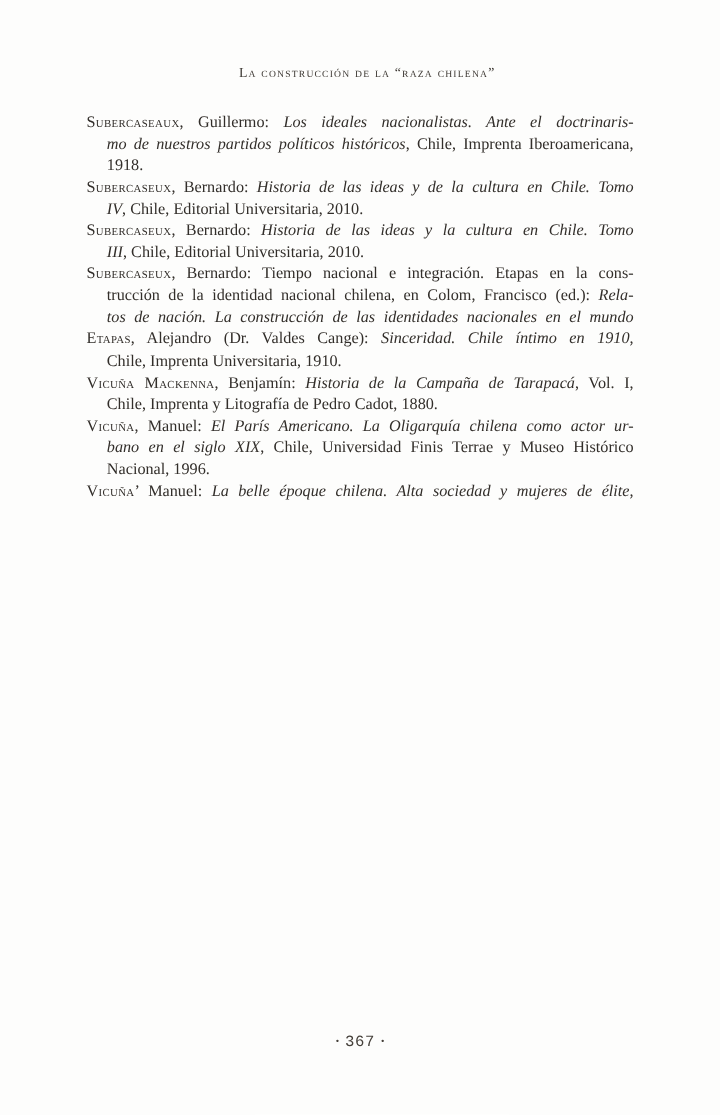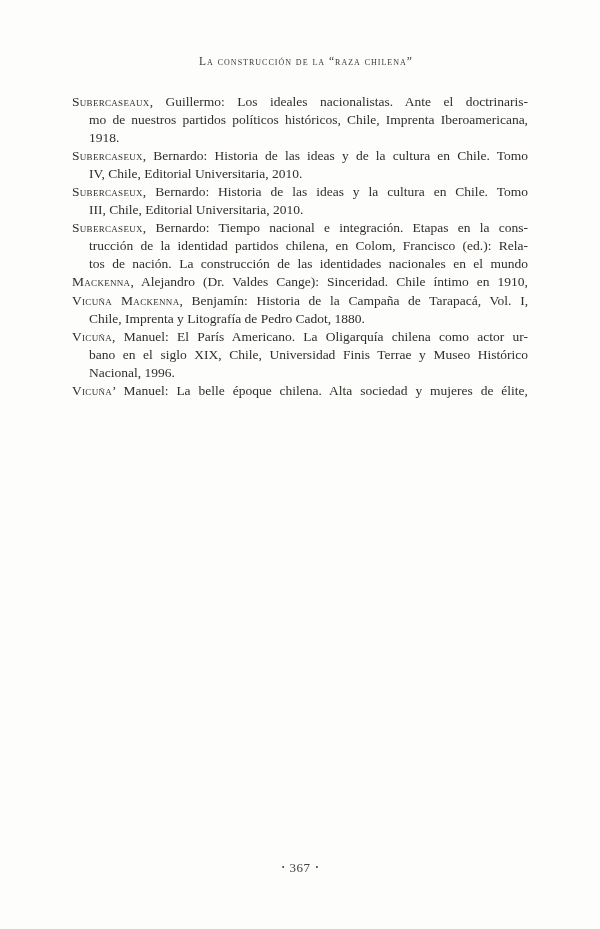--- a/index.html
+++ b/index.html
@@ -42,36 +42,36 @@
     -moz-text-align-last: justify;
     white-space: normal;
   }
   .line.cont { padding-left: 17px; }
   .line.last {
     text-align-last: left;
     -moz-text-align-last: left;
   }
   .sc { font-variant: small-caps; letter-spacing: 0.3px; margin-top: 30px; }
   .r  { font-style: normal; }
-  .i  { }
+  .i  { font-style: italic; }
   .footer {
     position: absolute;
     top: 860px;
     left: 0;
     width: 100%;
     text-align: center;
     font-size: 13px;
     color: #45403a;
   }
   .footer .dot {
     font-size: 8px;
     vertical-align: 2.5px;
     padding: 0 5px;
   }
-  .footer .pn { letter-spacing: 0.5px; }
+  .footer .pn { letter-spacing: 0.5px; font-family: Liberation Mono, monospace; }
 </style>
 </head>
 <body>
 
 <div class="page">
 
   <div class="running-header">La construcción de la “raza chilena”</div>
 
   <main class="bibliography">
       <div class="entry">
@@ -82,25 +82,26 @@
       <div class="entry">
         <div class="line"><span class="sc">Subercaseux</span><span class="r">, Bernardo: </span><span class="i">Historia de las ideas y de la cultura en Chile. Tomo</span></div>
         <div class="line cont last"><span class="i">IV</span><span class="r">, Chile, Editorial Universitaria, 2010.</span></div>
       </div>
       <div class="entry">
         <div class="line"><span class="sc">Subercaseux</span><span class="r">, Bernardo: </span><span class="i">Historia de las ideas y la cultura en Chile. Tomo</span></div>
         <div class="line cont last"><span class="i">III</span><span class="r">, Chile, Editorial Universitaria, 2010.</span></div>
       </div>
       <div class="entry">
         <div class="line"><span class="sc">Subercaseux</span><span class="r">, Bernardo: Tiempo nacional e integración. Etapas en la cons-</span></div>
-        <div class="line cont"><span class="r">trucción de la identidad partidos chilena, en Colom, Francisco (ed.): </span><span class="i">Rela-</span></div>
+        <div class="line cont"><span class="r">trucción de la identidad nacional chilena, en Colom, Francisco (ed.): </span><span class="i">Rela-</span></div>
         <div class="line cont"><span class="i">tos de nación. La construcción de las identidades nacionales en el mundo</span></div>
       </div>
       <div class="entry">
-        <div class="line"><span class="sc">Mackenna</span><span class="r">, Alejandro (Dr. Valdes Cange): </span><span class="i">Sinceridad. Chile íntimo en 1910,</span></div>
+        <div class="line"><span class="sc">Etapas</span><span class="r">, Alejandro (Dr. Valdes Cange): </span><span class="i">Sinceridad. Chile íntimo en 1910,</span></div>
+        <div class="line cont last"><span class="r">Chile, Imprenta Universitaria, 1910.</span></div>
       </div>
       <div class="entry">
         <div class="line"><span class="sc">Vicuña Mackenna</span><span class="r">, Benjamín: </span><span class="i">Historia de la Campaña de Tarapacá</span><span class="r">, Vol. I,</span></div>
         <div class="line cont last"><span class="r">Chile, Imprenta y Litografía de Pedro Cadot, 1880.</span></div>
       </div>
       <div class="entry">
         <div class="line"><span class="sc">Vicuña</span><span class="r">, Manuel: </span><span class="i">El París Americano. La Oligarquía chilena como actor ur-</span></div>
         <div class="line cont"><span class="i">bano en el siglo XIX</span><span class="r">, Chile, Universidad Finis Terrae y Museo Histórico</span></div>
         <div class="line cont last"><span class="r">Nacional, 1996.</span></div>
       </div>

